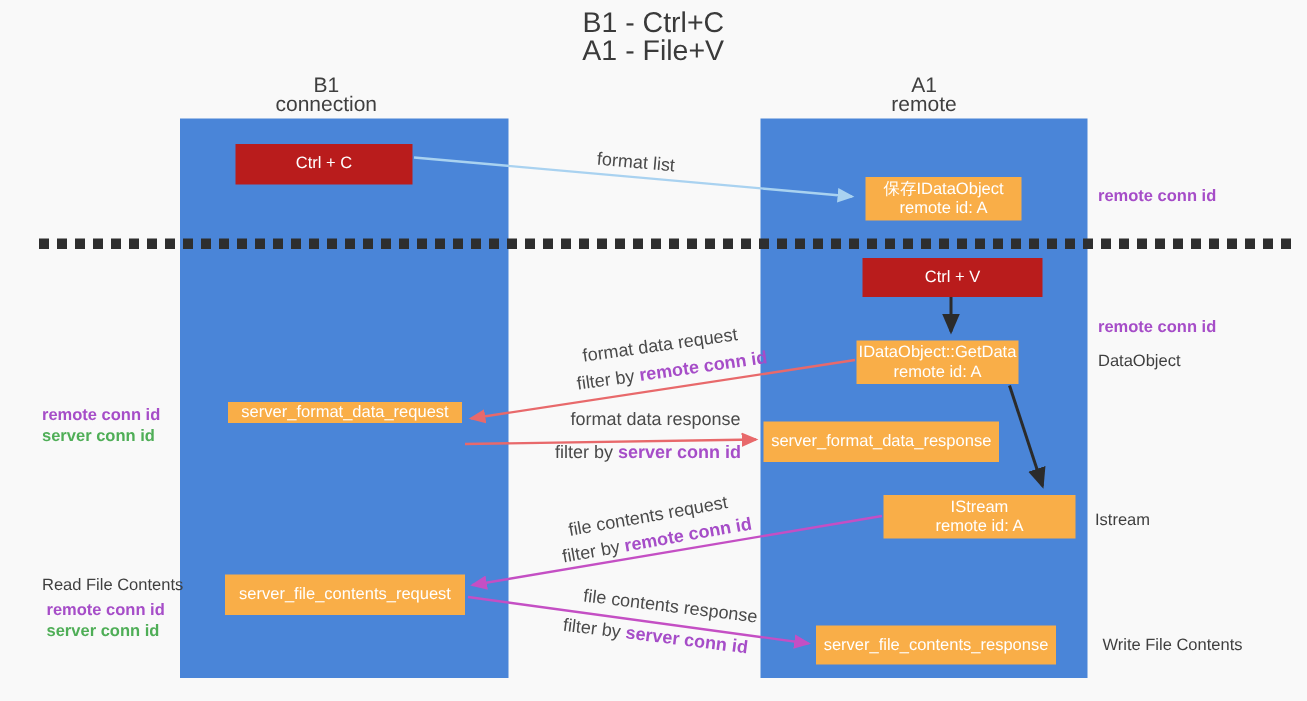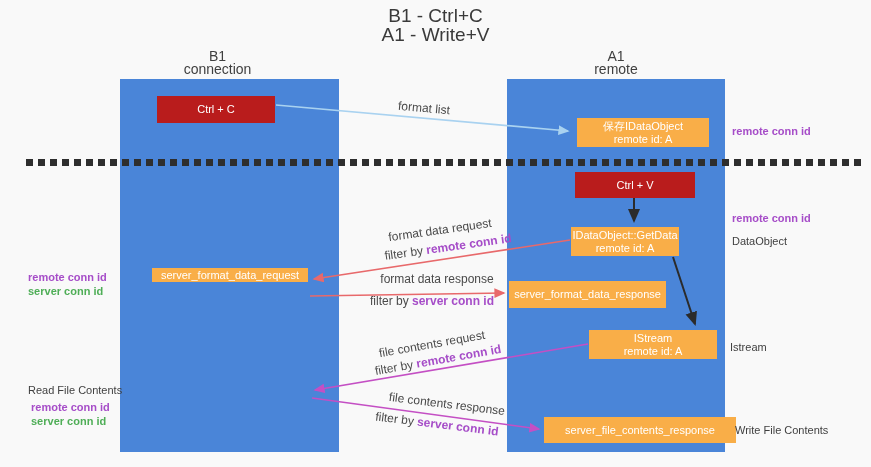--- a/index.html
+++ b/index.html
@@ -28,21 +28,21 @@
     background:repeating-linear-gradient(90deg,#2e2e2e 0 7px,transparent 7px 12px); }
   svg.overlay { position:absolute; left:0; top:0; pointer-events:none; }
 </style>
 </head>
 <body>
 
 <div class="stage">
 
   <div class="abs title">
     <div>B1 - Ctrl+C</div>
-    <div>A1 - Write+V</div>
+    <div>A1 - File+V</div>
   </div>
 
   <div class="abs lane-header" style="left:108px; top:50px; width:219px;">
     <div>B1</div>
     <div>connection</div>
   </div>
   <div class="abs lane-header" style="left:507px; top:50px; width:218px;">
     <div>A1</div>
     <div>remote</div>
   </div>
@@ -73,21 +73,21 @@
     <line x1="570" y1="240" x2="314" y2="279" stroke="#e8696b" stroke-width="1.6" marker-end="url(#ah-red)"></line>
     <line x1="310" y1="296" x2="504" y2="293" stroke="#e8696b" stroke-width="1.6" marker-end="url(#ah-red)"></line>
     <line x1="588" y1="344" x2="315" y2="390" stroke="#c44fc4" stroke-width="1.6" marker-end="url(#ah-mag)"></line>
     <line x1="312" y1="398" x2="539" y2="429" stroke="#c44fc4" stroke-width="1.6" marker-end="url(#ah-mag)"></line>
   </svg>
 
   <div class="abs box green-box" style="left:157px; top:96px; width:118px; height:27px;">
     <div>Ctrl + C</div>
   </div>
 
-  <div class="abs box orange-box" style="left:577px; top:118px; width:132px; height:29px;">
+  <div class="abs box orange-box" style="left:577px; top:118px; width:104px; height:29px;">
     <div>保存IDataObject</div>
     <div>remote id: A</div>
   </div>
 
   <div class="abs box green-box" style="left:575px; top:172px; width:120px; height:26px;">
     <div>Ctrl + V</div>
   </div>
 
   <div class="abs box orange-box" style="left:571px; top:227px; width:108px; height:29px;">
     <div>IDataObject::GetData</div>
@@ -100,22 +100,25 @@
 
   <div class="abs box orange-box" style="left:509px; top:281px; width:157px; height:27px;">
     <div>server_format_data_response</div>
   </div>
 
   <div class="abs box orange-box" style="left:589px; top:330px; width:128px; height:29px;">
     <div>IStream</div>
     <div>remote id: A</div>
   </div>
 
+  <div class="abs box orange-box" style="left:150px; top:383px; width:160px; height:27px;">
+    <div>server_file_contents_request</div>
+  </div>
 
-  <div class="abs box orange-box" style="left:544px; top:417px; width:192px; height:26px;">
+  <div class="abs box orange-box" style="left:544px; top:417px; width:160px; height:26px;">
     <div>server_file_contents_response</div>
   </div>
 
   <div class="abs side-label purple" style="left:732px; top:125px;">remote conn id</div>
   <div class="abs side-label purple" style="left:732px; top:212px;">remote conn id</div>
   <div class="abs side-label plain" style="left:732px; top:235px;">DataObject</div>
   <div class="abs side-label plain" style="left:730px; top:341px;">Istream</div>
   <div class="abs side-label plain" style="left:735px; top:424px;">Write File Contents</div>
 
   <div class="abs side-label purple" style="left:28px; top:271px;">remote conn id</div>

